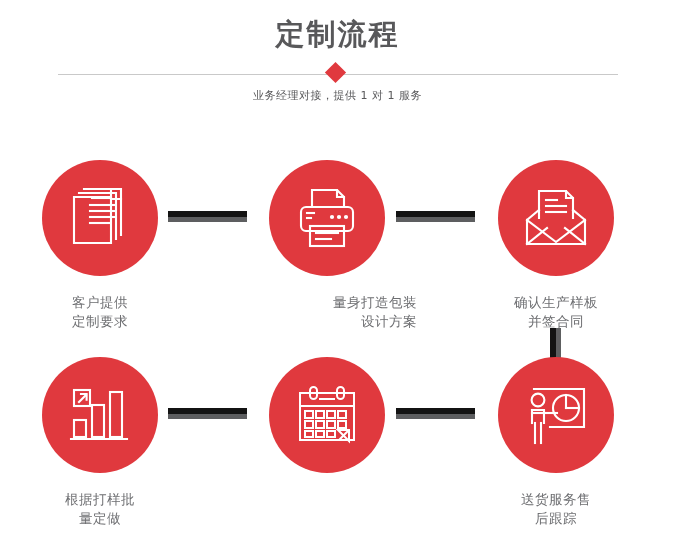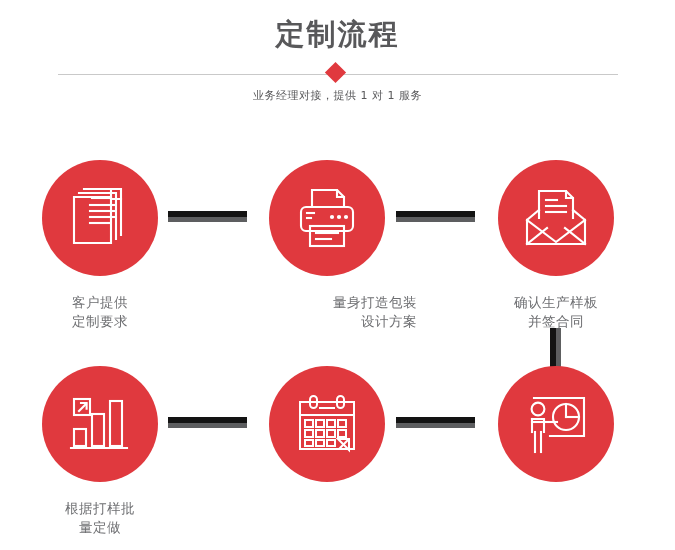--- a/index.html
+++ b/index.html
@@ -79,21 +79,21 @@
     width: 675px;
     height: 415px;
   }
   .row {
     position: absolute;
     left: 0;
     width: 675px;
     height: 200px;
   }
   .row-1 { top: 8px; }
-  .row-2 { top: 214px; }
+  .row-2 { top: 205px; }
 
   .node {
     position: absolute;
     width: 180px;
     top: 0;
     text-align: center;
   }
   .node-1 { left: 10px; }
   .node-2 { left: 237px; text-align: right; }
   .node-3 { left: 466px; }
@@ -326,15 +326,17 @@
             <line x1="42" y1="25" x2="55" y2="25"></line>
             <circle cx="14" cy="17" r="6.4"></circle>
             <path d="M8 27 H20 V40"></path>
             <path d="M8 27 V40"></path>
             <path d="M8 30 L33 30"></path>
             <line x1="11" y1="40" x2="11" y2="60"></line>
             <line x1="17" y1="40" x2="17" y2="60"></line>
           </svg>
         </span>
       </div>
+      <div class="node-label">送货服务售
+后跟踪</div>
     </div>
   </div>
 </div>
 
 </body></html>

